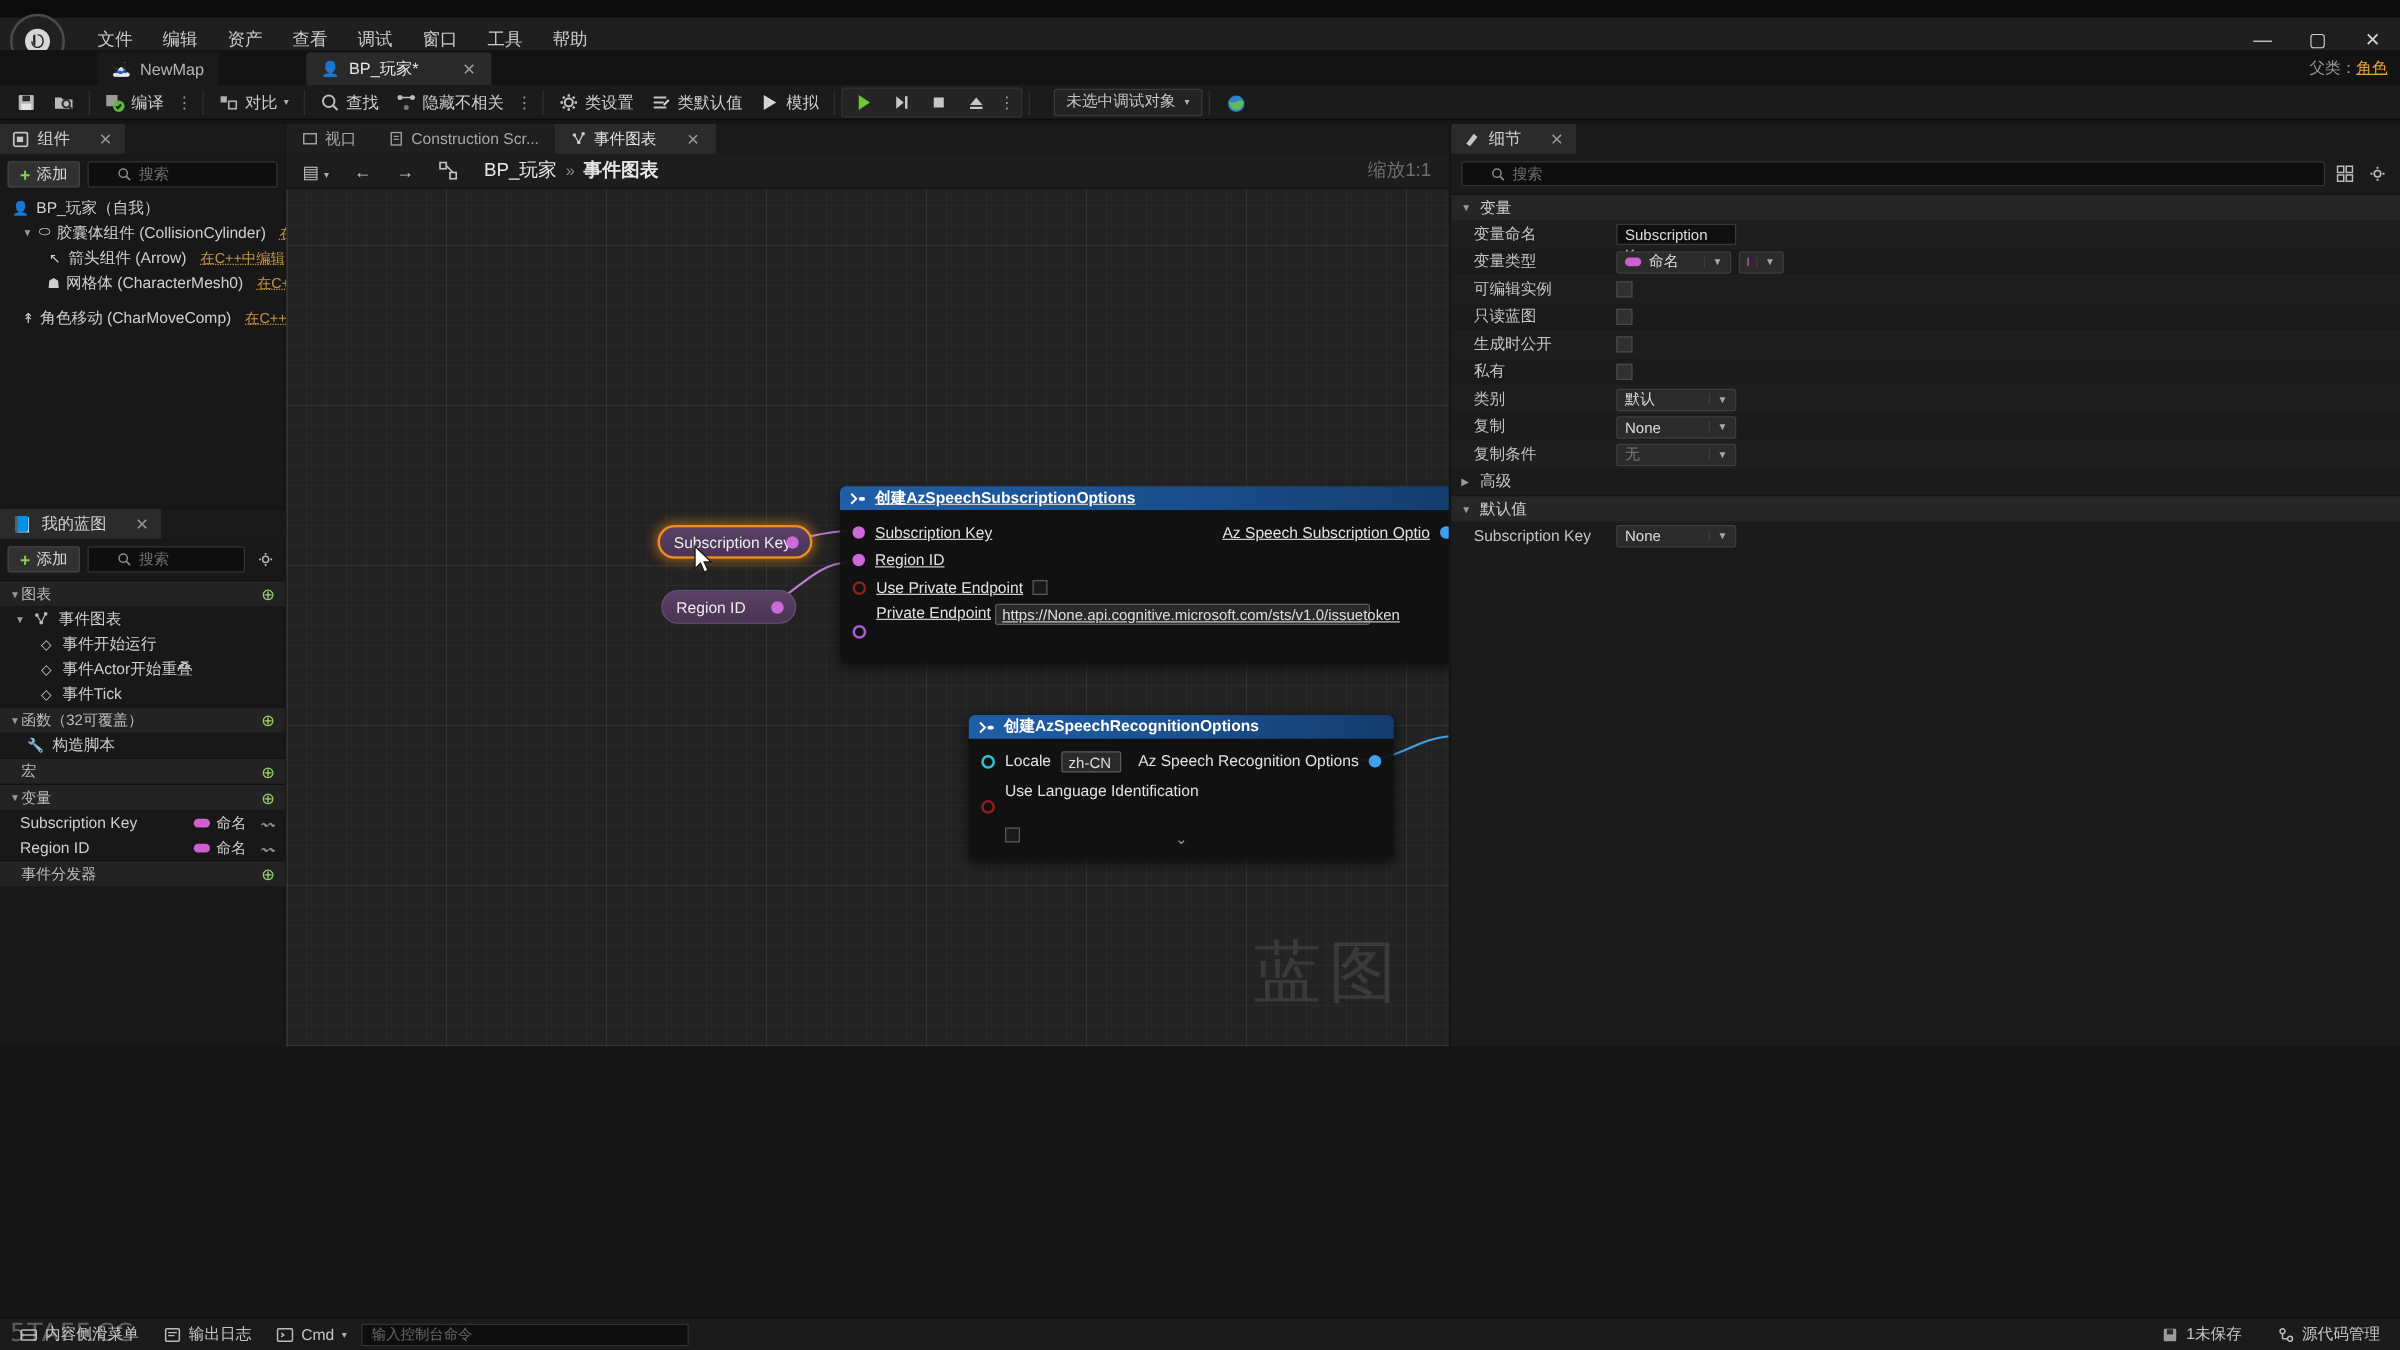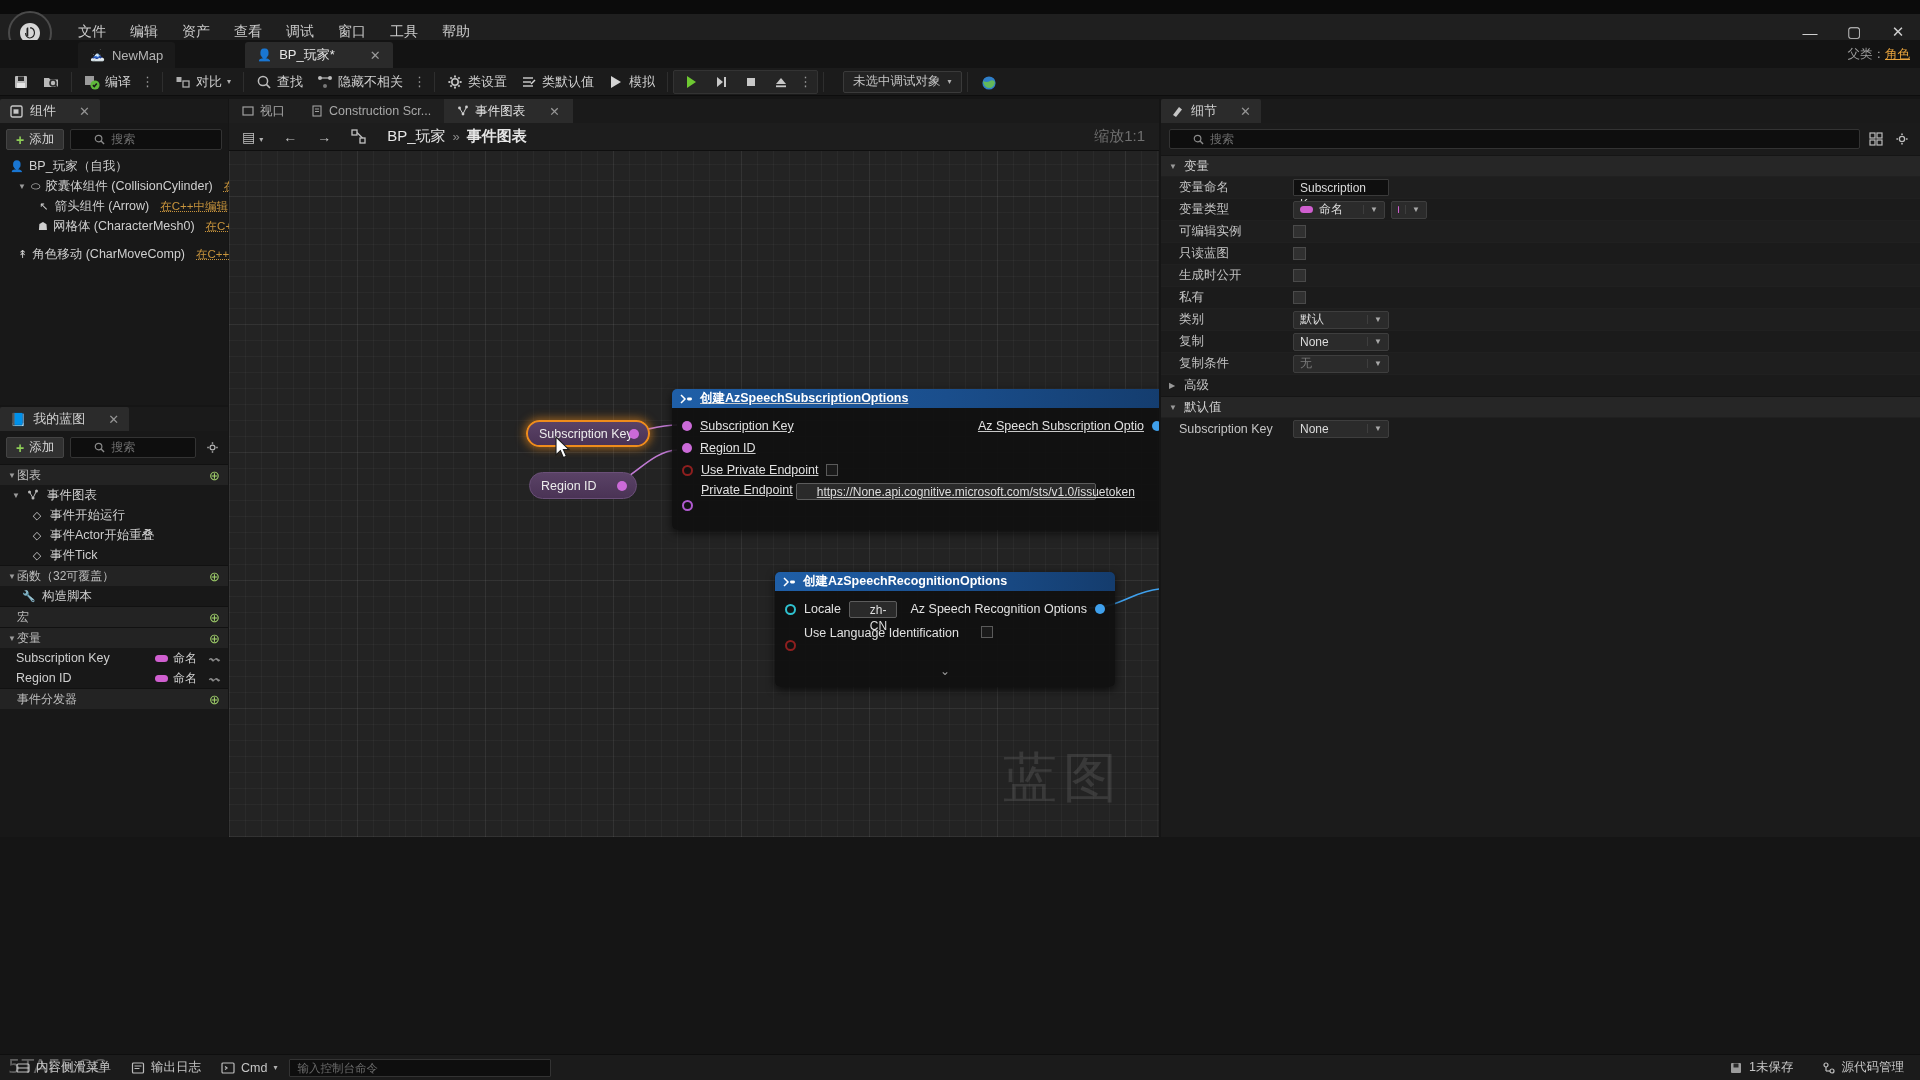--- a/index.html
+++ b/index.html
@@ -188,21 +188,21 @@
   .pin.name { background: #cb6ad8; }
   .pin.bool { background: transparent; border: 2.5px solid #8e1f1f; width: 11px; height: 11px;}
   .pin.str { background: transparent; border: 2.5px solid #b05ad0; width: 11px; height: 11px; }
   .pin.obj-f { background: #3fa0ec; }
   .pin.enum { background: transparent; border: 2.5px solid #2fc2d0; width: 11px; height: 11px; }
   .pin-out { margin-left: auto; display: flex; align-items: center; gap: 8px; }
   .checkbox-sm { width: 12px; height: 12px; border: 1px solid #5a5a5a; background: #1a1a1a;
                  display:inline-block; }
   .text-field {
     background: #2a2a2a; border: 1px solid #5c5c5c; border-radius: 2px;
-    height: 17px; line-height: 16px; padding: 0 20px; font-size: 12px; color: #dedede;
+    height: 17px; line-height: 16px; padding: 0 5px; font-size: 12px; color: #dedede;
   }
   .node-expander { text-align: center; color: #9a9a9a; font-size: 12px; padding-top: 2px; }
 
   
   .get-node {
     position: absolute; height: 27px; border-radius: 14px;
     background: linear-gradient(180deg, #5a4266 0%, #4a3355 100%);
     display: flex; align-items: center; gap: 8px; padding: 0 11px;
     font-size: 12.5px; color: #ececec;
     border: 1px solid #6a4f78;
@@ -758,21 +758,21 @@
             <span class="pin enum"></span>
             <span>Locale</span>
             <span class="text-field" style="width:48px">zh-CN</span>
             <span class="pin-out">
               <span>Az Speech Recognition Options</span>
               <span class="pin obj-f"></span>
             </span>
           </div>
           <div class="pin-row" style="height:42px;align-items:flex-start;padding-top:6px">
             <span class="pin bool" style="margin-top:14px"></span>
-            <span style="display:flex;flex-direction:row;gap:22px">
+            <span style="display:flex;flex-direction:column;gap:22px">
               <span>Use Language Identification</span>
               <span class="checkbox-sm"></span>
             </span>
           </div>
           <div class="node-expander">⌄</div>
         </div>
       </div>
 
       <div class="watermark">蓝图</div>
     </div>

